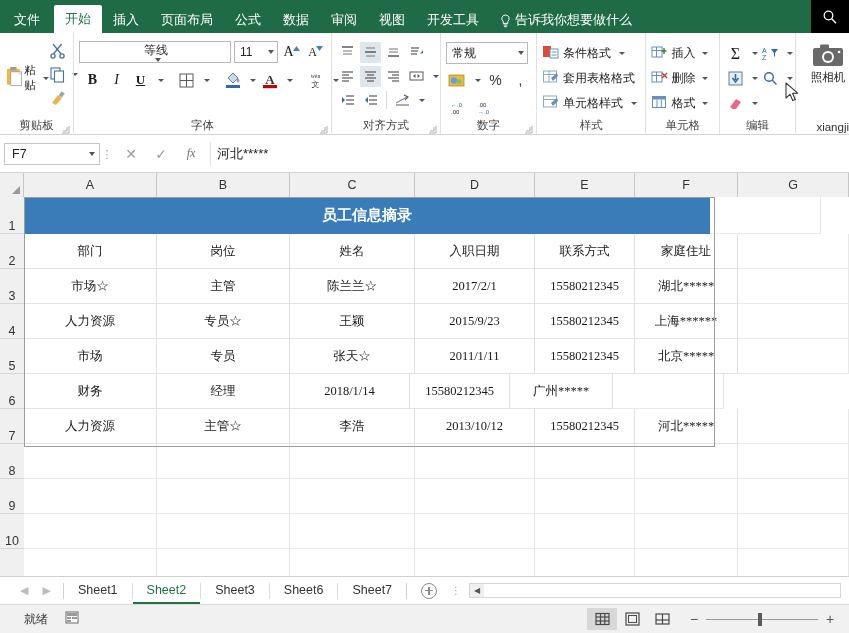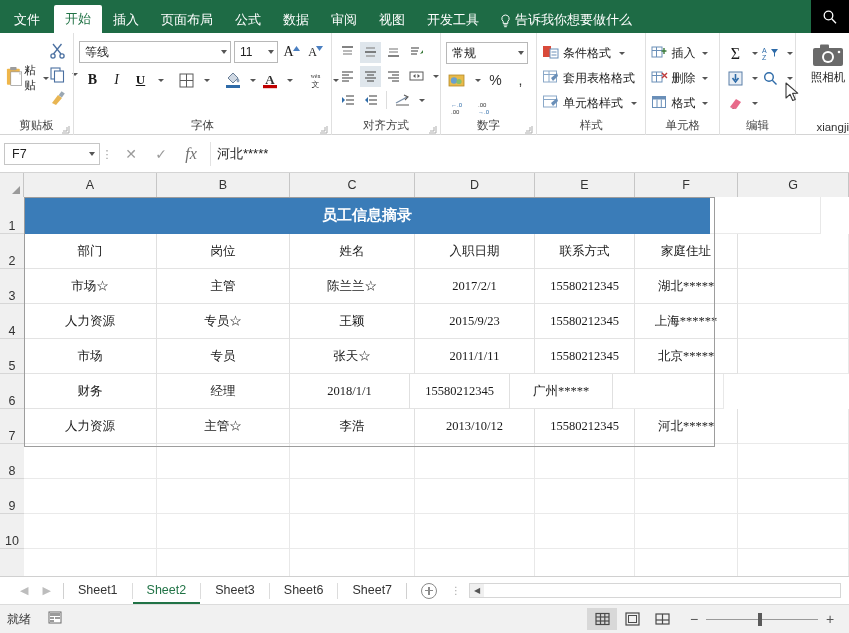--- a/index.html
+++ b/index.html
@@ -83,21 +83,21 @@
   
   .fbar{ position:absolute; left:0; top:135px; width:849px; height:38px; background:#fff;
          display:flex; align-items:center; border-bottom:1px solid #d4d4d4; }
   .namebox{ margin-left:4px; width:96px; height:22px; border:1px solid #c6c6c6; background:#fff;
             display:flex; align-items:center; justify-content:space-between; padding:0 4px 0 7px;
             font-size:12.5px; color:#222; cursor:pointer;}
   .fb-dots{ width:14px; text-align:center; color:#9a9a9a; font-size:11px; letter-spacing:0; line-height:8px;}
   .fb-btns{ display:flex; align-items:center; gap:0; margin-left:2px;}
   .fb-btn{ width:30px; height:24px; display:flex; align-items:center; justify-content:center;
            color:#9b9b9b; font-size:14px; cursor:pointer;}
-  .fb-fx{ font-style:italic; font-family:"Liberation Serif",serif; font-size:16px; color:#6f6f6f;}
+  .fb-fx{ font-style:italic; font-family:"Liberation Serif",serif; font-size:12px; color:#6f6f6f;}
   .fb-input{ flex:1; height:24px; margin-left:4px; margin-right:6px; padding-left:6px;
              display:flex; align-items:center; font-size:13px; color:#222; background:#fff;
              border-left:1px solid #e2e2e2; cursor:text;}
 
   
   .grid{ position:absolute; left:0; top:173px; width:849px; height:403px;
          background:#ffffff; overflow:hidden; }
   .colhdr{ position:absolute; left:0; top:0; height:24px; width:849px;
            background:#f0f0f0; border-bottom:1px solid #c6c6c6; display:flex; }
   .corner{ width:24px; height:24px; position:relative; border-right:1px solid #c6c6c6;
@@ -142,21 +142,21 @@
   .vdots{ color:#a8a8a8; font-size:10px; line-height:4px; margin-right:8px;}
   .hscroll{ flex:1; height:15px; margin-right:8px; display:flex; align-items:center;
             border:1px solid #d6d6d6; background:#fff;}
   .hs-left{ width:14px; height:13px; display:flex; align-items:center; justify-content:center;
             background:#f0f0f0; color:#555; font-size:8px; cursor:pointer;}
   .hs-track{ flex:1; height:13px; background:#fff; }
 
   
   .status{ position:absolute; left:0; top:604px; width:849px; height:29px;
            background:#f1f1f1; border-top:1px solid #dcdcdc; display:flex; align-items:center;}
-  .st-ready{ font-size:12px; color:#333; margin-left:7px;}
+  .st-ready{ font-size:12px; color:#333; margin-left:24px;}
   .st-ico{ margin-left:16px; }
   .st-spacer{ flex:1; }
   .viewbtn{ width:30px;height:22px; display:flex;align-items:center;justify-content:center;cursor:pointer;}
   .viewbtn.active{ background:#d8d8d8;}
   .zoomwrap{ display:flex; align-items:center; gap:7px; margin:0 14px 0 12px;}
   .zmb{ font-size:14px; color:#555; cursor:pointer; width:10px; text-align:center;}
   .ztrack{ width:112px; height:1px; background:#9a9a9a; position:relative;}
   .zthumb{ position:absolute; top:-6px; left:52px; width:4px;height:13px;background:#5a5a5a; cursor:pointer;}
   .zmark{ position:absolute; top:-3px; left:54px; width:1px; height:7px; background:#9a9a9a;}
 
@@ -244,21 +244,21 @@
           <svg width="9" height="9" viewBox="0 0 9 9">
               <path d="M1 8 L8 8 L8 1" fill="none" stroke="#6a6a6a" stroke-width="1"></path>
               <path d="M2 6 L6 6 L6 2" fill="none" stroke="#6a6a6a" stroke-width="1"></path>
             </svg>
         </span>
       </div>
 
       <div class="grp" style="width:258px;">
         <div style="padding-top:4px;">
           <div class="fnt-row">
-            <div class="combo" style="width:160px;">
+            <div class="combo" style="width:160px;flex-direction:column;">
               <span class="cv">等线</span>
               <span class="caret"></span>
             </div>
             <div class="combo" style="width:46px;">
               <span class="cv">11</span>
               <span class="caret"></span>
             </div>
             <div class="btn aplus">
               <span>A</span>
               <svg width="7" height="7" viewBox="0 0 7 7" style="margin-left:-1px;margin-top:-6px;">
@@ -716,21 +716,21 @@
           <div class="cell" style="width: 133px; height: 35px;">专员</div>
           <div class="cell" style="width: 125px; height: 35px;">张天☆</div>
           <div class="cell" style="width: 120px; height: 35px;">2011/1/11</div>
           <div class="cell" style="width: 100px; height: 35px;">15580212345</div>
           <div class="cell" style="width: 103px; height: 35px;">北京*****</div>
           <div class="cell blank" style="width: 111px; height: 35px;"></div>
         </div>
         <div class="cellrow" style="height: 35px;">
           <div class="cell" style="width: 133px; height: 35px;">财务</div>
           <div class="cell" style="width: 133px; height: 35px;">经理</div>
-          <div class="cell" style="width: 120px; height: 35px;">2018/1/1</div>
+          <div class="cell" style="width: 120px; height: 35px;">2018/1/14</div>
           <div class="cell" style="width: 100px; height: 35px;">15580212345</div>
           <div class="cell" style="width: 103px; height: 35px;">广州*****</div>
           <div class="cell blank" style="width: 111px; height: 35px;"></div>
         </div>
         <div class="cellrow" style="height: 35px;">
           <div class="cell" style="width: 133px; height: 35px;">人力资源</div>
           <div class="cell" style="width: 133px; height: 35px;">主管☆</div>
           <div class="cell" style="width: 125px; height: 35px;">李浩</div>
           <div class="cell" style="width: 120px; height: 35px;">2013/10/12</div>
           <div class="cell" style="width: 100px; height: 35px;">15580212345</div>

